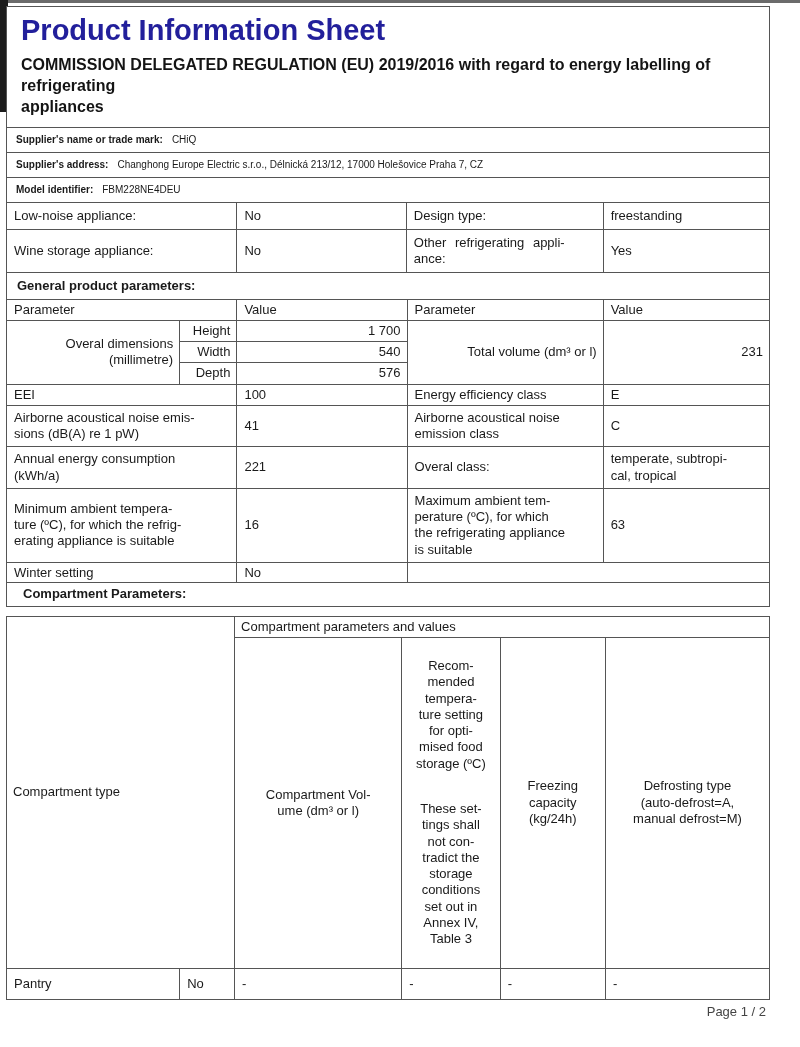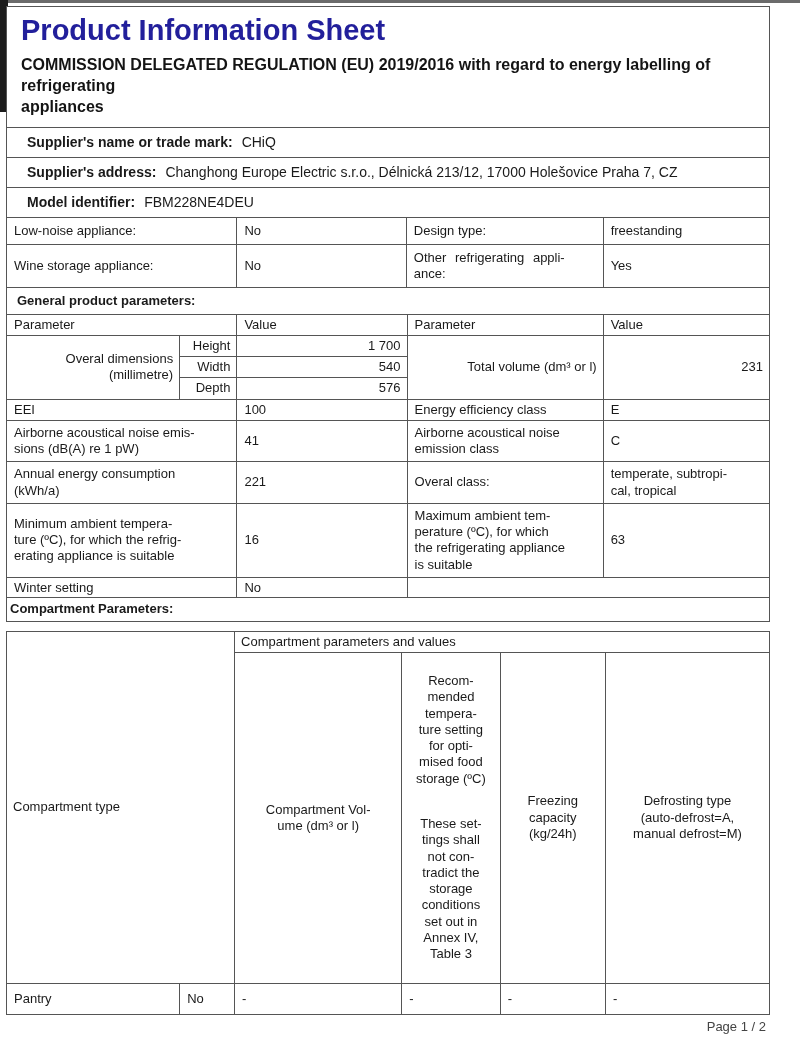--- a/index.html
+++ b/index.html
@@ -8,25 +8,25 @@
     font-family:"Liberation Sans",sans-serif;color:#1a1a1a;
     -webkit-font-smoothing:antialiased;
   }
   .scan-edge-top{position:absolute;left:0;top:0;width:800px;height:3px;background:#6b6b6b;}
   .scan-edge-left{position:absolute;left:0;top:0;width:8px;height:112px;background:#1c1c1c;}
   .doc{position:absolute;left:6px;top:8px;width:764px;}
   .sec{border:1.6px solid #555;margin-top:-1.6px;background:#fff;box-sizing:border-box;}
   .title-box{padding:6px 14px 10px 14px;}
   .page-title{font-size:29px;font-weight:bold;color:#221f9b;line-height:1.2;}
   .subtitle{margin-top:7px;font-size:16px;font-weight:bold;color:#141414;line-height:1.3;white-space:pre-line;}
-  .kv{padding:6px 20px;font-size:14px;line-height:1.25;}
+  .kv{padding:6px 9px;font-size:10px;line-height:1.25;}
   .kv .lbl{font-weight:bold;}
   .kv .val{margin-left:9px;}
   .heading{padding:5px 10px;font-size:13px;font-weight:bold;line-height:1.25;}
-  .heading.compact{padding:3px 3px;}
+  .heading.compact{padding:3px 16px;}
   table{width:100%;border-collapse:collapse;table-layout:fixed;margin-top:-1.6px;background:#fff;}
   td{
     border:1.6px solid #555;padding:4px 7px;font-size:13px;line-height:1.25;
     vertical-align:middle;white-space:pre-line;word-wrap:break-word;
   }
   .type-table td{padding:5px 7px;}
   .sub td{padding:2px 6px;text-align:right;}
   .tight td{padding:2px 7px;}
   .center{text-align:left;}
   .justish{word-spacing:5px;}

